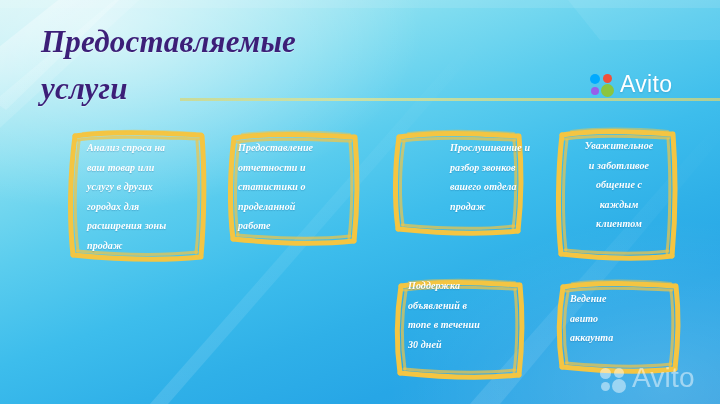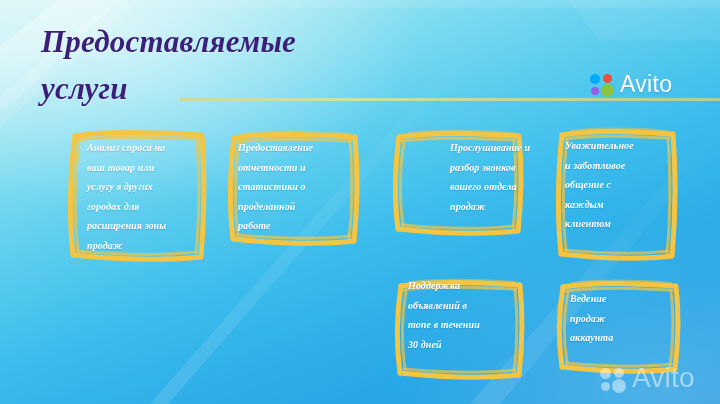--- a/index.html
+++ b/index.html
@@ -206,21 +206,21 @@
             <path d="M20,5 C58,1 100,3 126,5" stroke-width="2" opacity=".5"></path>
           </g>
         </svg>
       </div>
       <div class="ctext" style="left:14px;top:10px;width:116px;margin-left:48px;">Прослушивание и
 разбор звонков
 вашего отдела
 продаж</div>
     </div>
 
-    <div class="card" style="left:551px;top:125px;width:132px;height:140px;">
+    <div class="card" style="left:551px;top:125px;width:132px;height:140px;text-align:center;">
       <div class="frame">
         <svg width="132" height="140" viewBox="0 0 132 140" xmlns="http://www.w3.org/2000/svg">
           <g fill="none" stroke="#f4c542" stroke-linecap="round" stroke-linejoin="round">
             <path d="M11,10 C46,4 88,7 121,9" stroke-width="5"></path>
             <path d="M14,14 C50,9 90,12 118,13" stroke-width="3" opacity=".72"></path>
             <path d="M122,9 C125,50 124,98 121,131" stroke-width="5"></path>
             <path d="M117,14 C120,52 119,100 116,128" stroke-width="3" opacity=".7"></path>
             <path d="M121,131 C86,135 46,133 10,129" stroke-width="5"></path>
             <path d="M117,126 C84,130 46,128 14,125" stroke-width="3" opacity=".7"></path>
             <path d="M10,129 C6,92 7,44 11,10" stroke-width="5"></path>
@@ -270,21 +270,21 @@
             <path d="M119,13 C122,36 121,68 118,88" stroke-width="3" opacity=".7"></path>
             <path d="M123,91 C88,95 48,93 10,89" stroke-width="5"></path>
             <path d="M119,86 C86,90 48,88 14,85" stroke-width="3" opacity=".7"></path>
             <path d="M10,89 C6,62 7,32 11,9" stroke-width="5"></path>
             <path d="M15,85 C11,60 12,34 16,14" stroke-width="3" opacity=".68"></path>
             <path d="M20,5 C56,1 96,3 119,5" stroke-width="2" opacity=".5"></path>
           </g>
         </svg>
       </div>
       <div class="ctext" style="left:18px;top:11px;width:110px;">Ведение
-продаж
+авито
 аккаунта</div>
     </div>
 
   </div>
 
   <div class="watermark">
     <div class="dots">
       <span class="d w1"></span>
       <span class="d w2"></span>
       <span class="d w3"></span>

